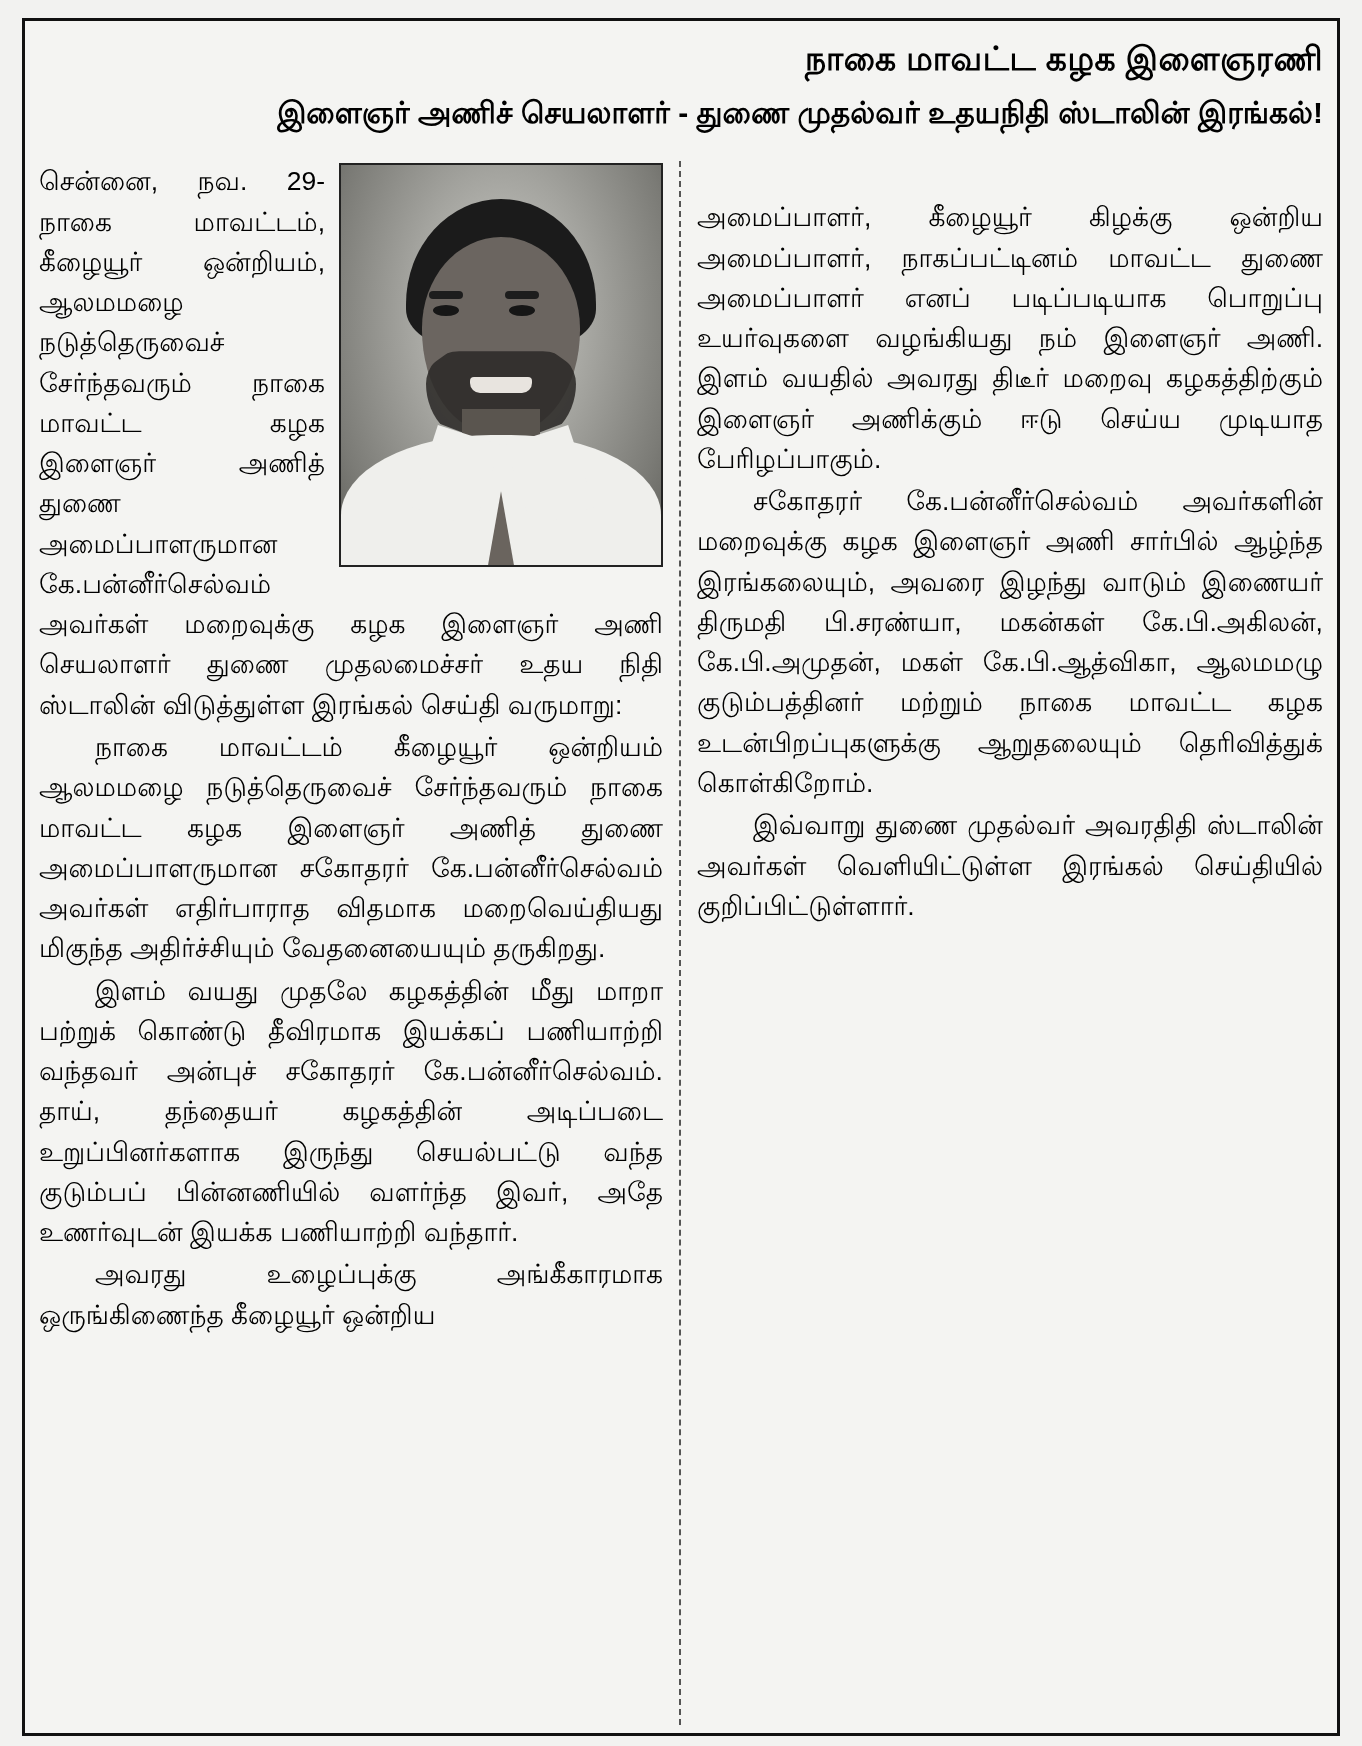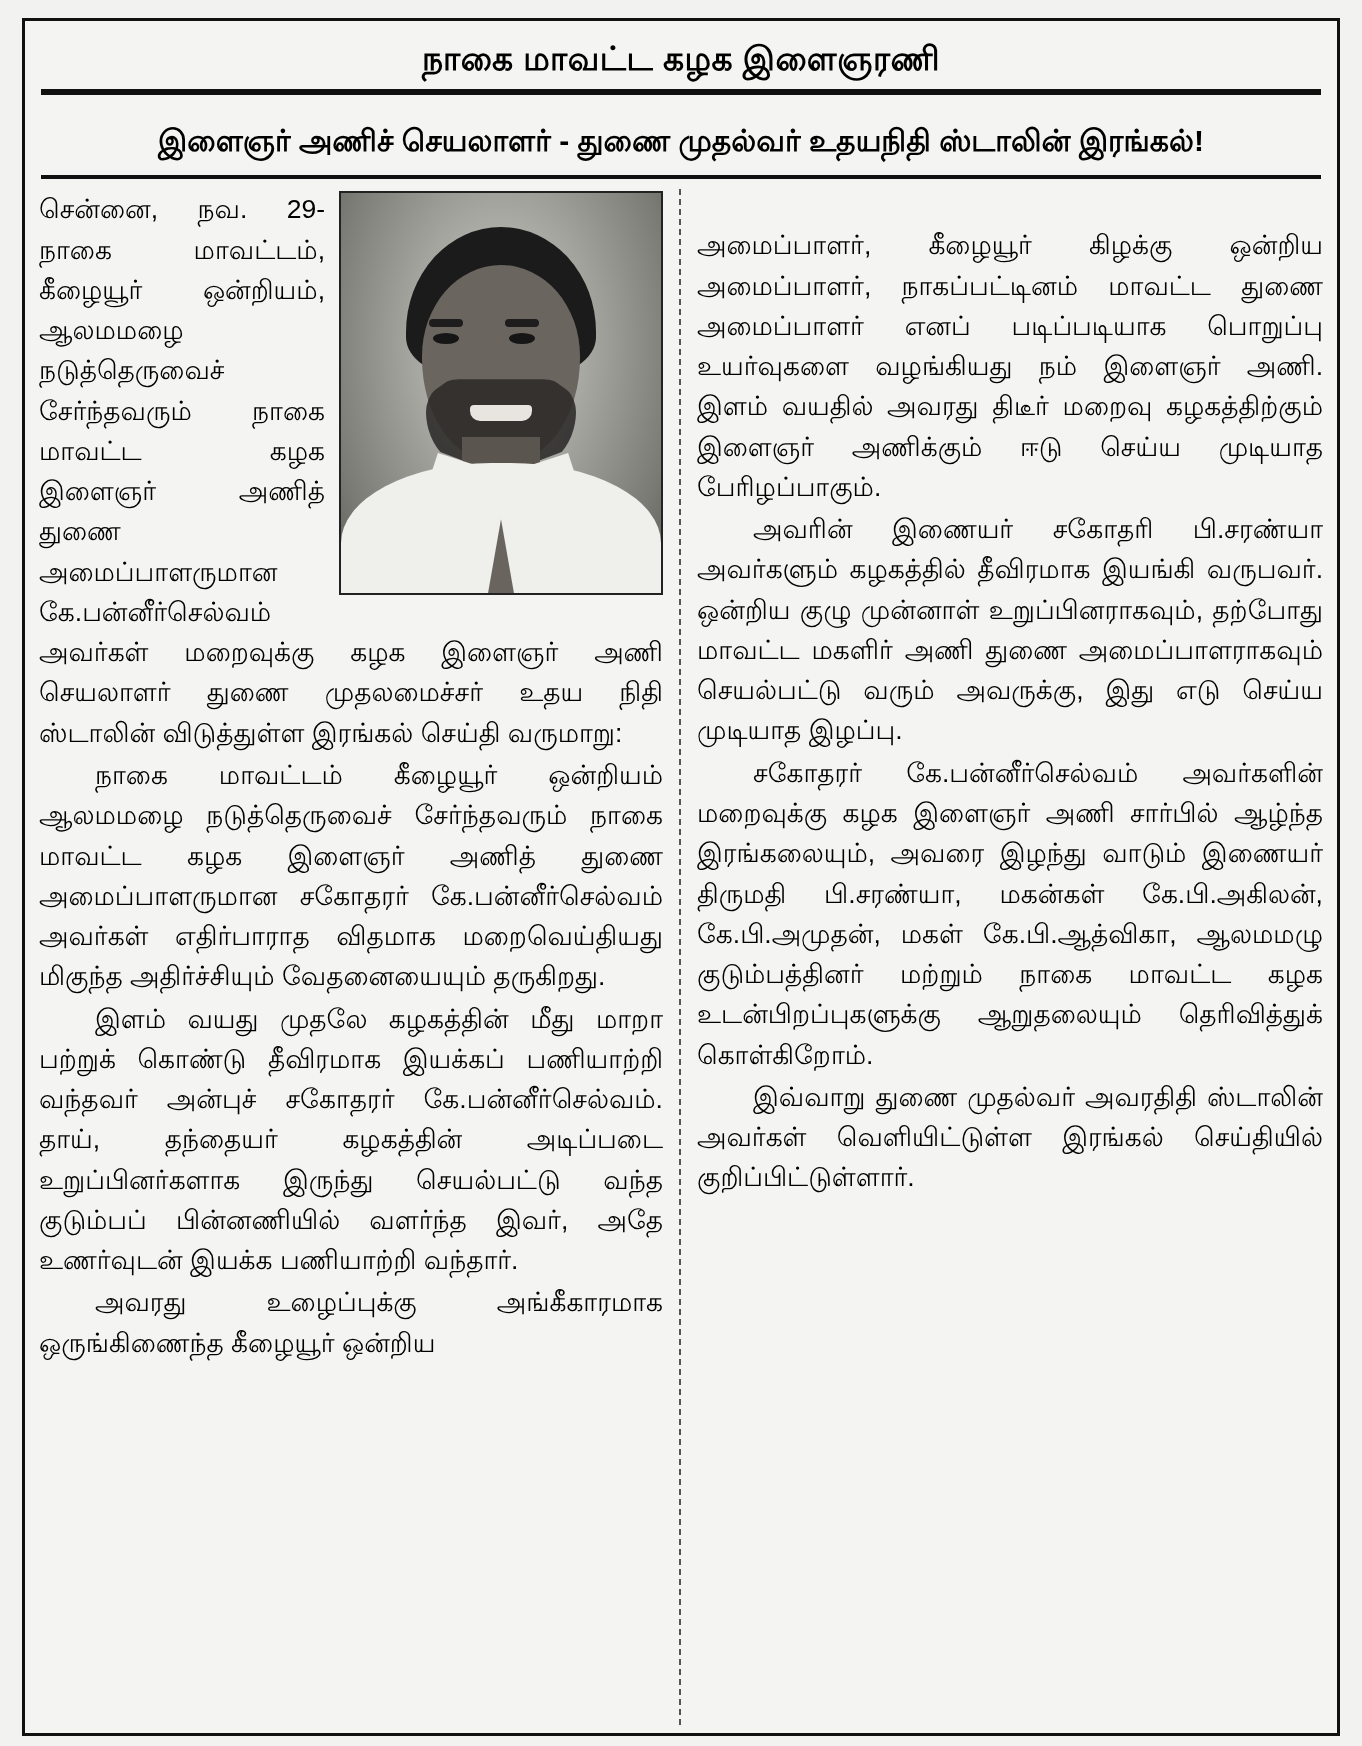--- a/index.html
+++ b/index.html
@@ -23,20 +23,21 @@
   }
   .article {
     border: 3px solid #111;
     background: #f4f4f2;
     width: 100%;
     height: 100%;
     box-sizing: border-box;
     padding: 10px 14px 8px 14px;
     display: flex;
     flex-direction: column;
+    align-items: flex-end;
   }
 
   
   .kicker {
     text-align: center;
     font-size: 33px;
     font-weight: 700;
     letter-spacing: 0.5px;
     padding: 10px 0 12px 0;
     line-height: 1.1;
@@ -56,21 +57,20 @@
     line-height: 1.15;
     padding: 16px 0 18px 0;
     letter-spacing: -0.5px;
   }
   .subhead {
     text-align: center;
     font-size: 30px;
     font-weight: 700;
     line-height: 1.2;
     padding: 0 0 16px 0;
-    margin-top: 28px;
   }
 
   
   .body-wrap {
     flex: 1;
     display: flex;
     margin-top: 10px;
     position: relative;
   }
   .col {
@@ -249,20 +249,19 @@
           <div class="gap"></div>
         </div>
         <p class="no-indent">சென்னை, நவ. 29- நாகை மாவட்டம், கீழையூர் ஒன்றியம், ஆலமமழை நடுத்தெருவைச் சேர்ந்தவரும் நாகை மாவட்ட கழக இளைஞர் அணித் துணை அமைப்பாளருமான கே.பன்னீர்செல்வம் அவர்கள் மறைவுக்கு கழக இளைஞர் அணி செயலாளர் துணை முதலமைச்சர் உதய நிதி ஸ்டாலின் விடுத்துள்ள இரங்கல் செய்தி வருமாறு:</p>
         <p>நாகை மாவட்டம் கீழையூர் ஒன்றியம் ஆலமமழை நடுத்தெருவைச் சேர்ந்தவரும் நாகை மாவட்ட கழக இளைஞர் அணித் துணை அமைப்பாளருமான சகோதரர் கே.பன்னீர்செல்வம் அவர்கள் எதிர்பாராத விதமாக மறைவெய்தியது மிகுந்த அதிர்ச்சியும் வேதனையையும் தருகிறது.</p>
         <p>இளம் வயது முதலே கழகத்தின் மீது மாறா பற்றுக் கொண்டு தீவிரமாக இயக்கப் பணியாற்றி வந்தவர் அன்புச் சகோதரர் கே.பன்னீர்செல்வம். தாய், தந்தையர் கழகத்தின் அடிப்படை உறுப்பினர்களாக இருந்து செயல்பட்டு வந்த குடும்பப் பின்னணியில் வளர்ந்த இவர், அதே உணர்வுடன் இயக்க பணியாற்றி வந்தார்.</p>
         <p>அவரது உழைப்புக்கு அங்கீகாரமாக ஒருங்கிணைந்த கீழையூர் ஒன்றிய</p>
       </div>
 
       <div class="col right">
         <p class="no-indent">அமைப்பாளர், கீழையூர் கிழக்கு ஒன்றிய அமைப்பாளர், நாகப்பட்டினம் மாவட்ட துணை அமைப்பாளர் எனப் படிப்படியாக பொறுப்பு உயர்வுகளை வழங்கியது நம் இளைஞர் அணி. இளம் வயதில் அவரது திடீர் மறைவு கழகத்திற்கும் இளைஞர் அணிக்கும் ஈடு செய்ய முடியாத பேரிழப்பாகும்.</p>
-        <p>அவரின் இணையர் சகோதரி பி.சரண்யா அவர்களும் கழகத்தில் தீவிரமாக இயங்கி வருபவர். ஒன்றிய குழு முன்னாள் உறுப்பினராகவும், தற்போது மாவட்ட மகளிர் அணி துணை அமைப்பாளராகவும் செயல்பட்டு வரும் அவருக்கு, இது எடு செய்ய முடியாத இழப்பு.</p>
         <p>சகோதரர் கே.பன்னீர்செல்வம் அவர்களின் மறைவுக்கு கழக இளைஞர் அணி சார்பில் ஆழ்ந்த இரங்கலையும், அவரை இழந்து வாடும் இணையர் திருமதி பி.சரண்யா, மகன்கள் கே.பி.அகிலன், கே.பி.அமுதன், மகள் கே.பி.ஆத்விகா, ஆலமமழு குடும்பத்தினர் மற்றும் நாகை மாவட்ட கழக உடன்பிறப்புகளுக்கு ஆறுதலையும் தெரிவித்துக் கொள்கிறோம்.</p>
         <p>இவ்வாறு துணை முதல்வர் அவரதிதி ஸ்டாலின் அவர்கள் வெளியிட்டுள்ள இரங்கல் செய்தியில் குறிப்பிட்டுள்ளார்.</p>
       </div>
 
     </div>
   </div>
 </div>
 
 </body></html>

